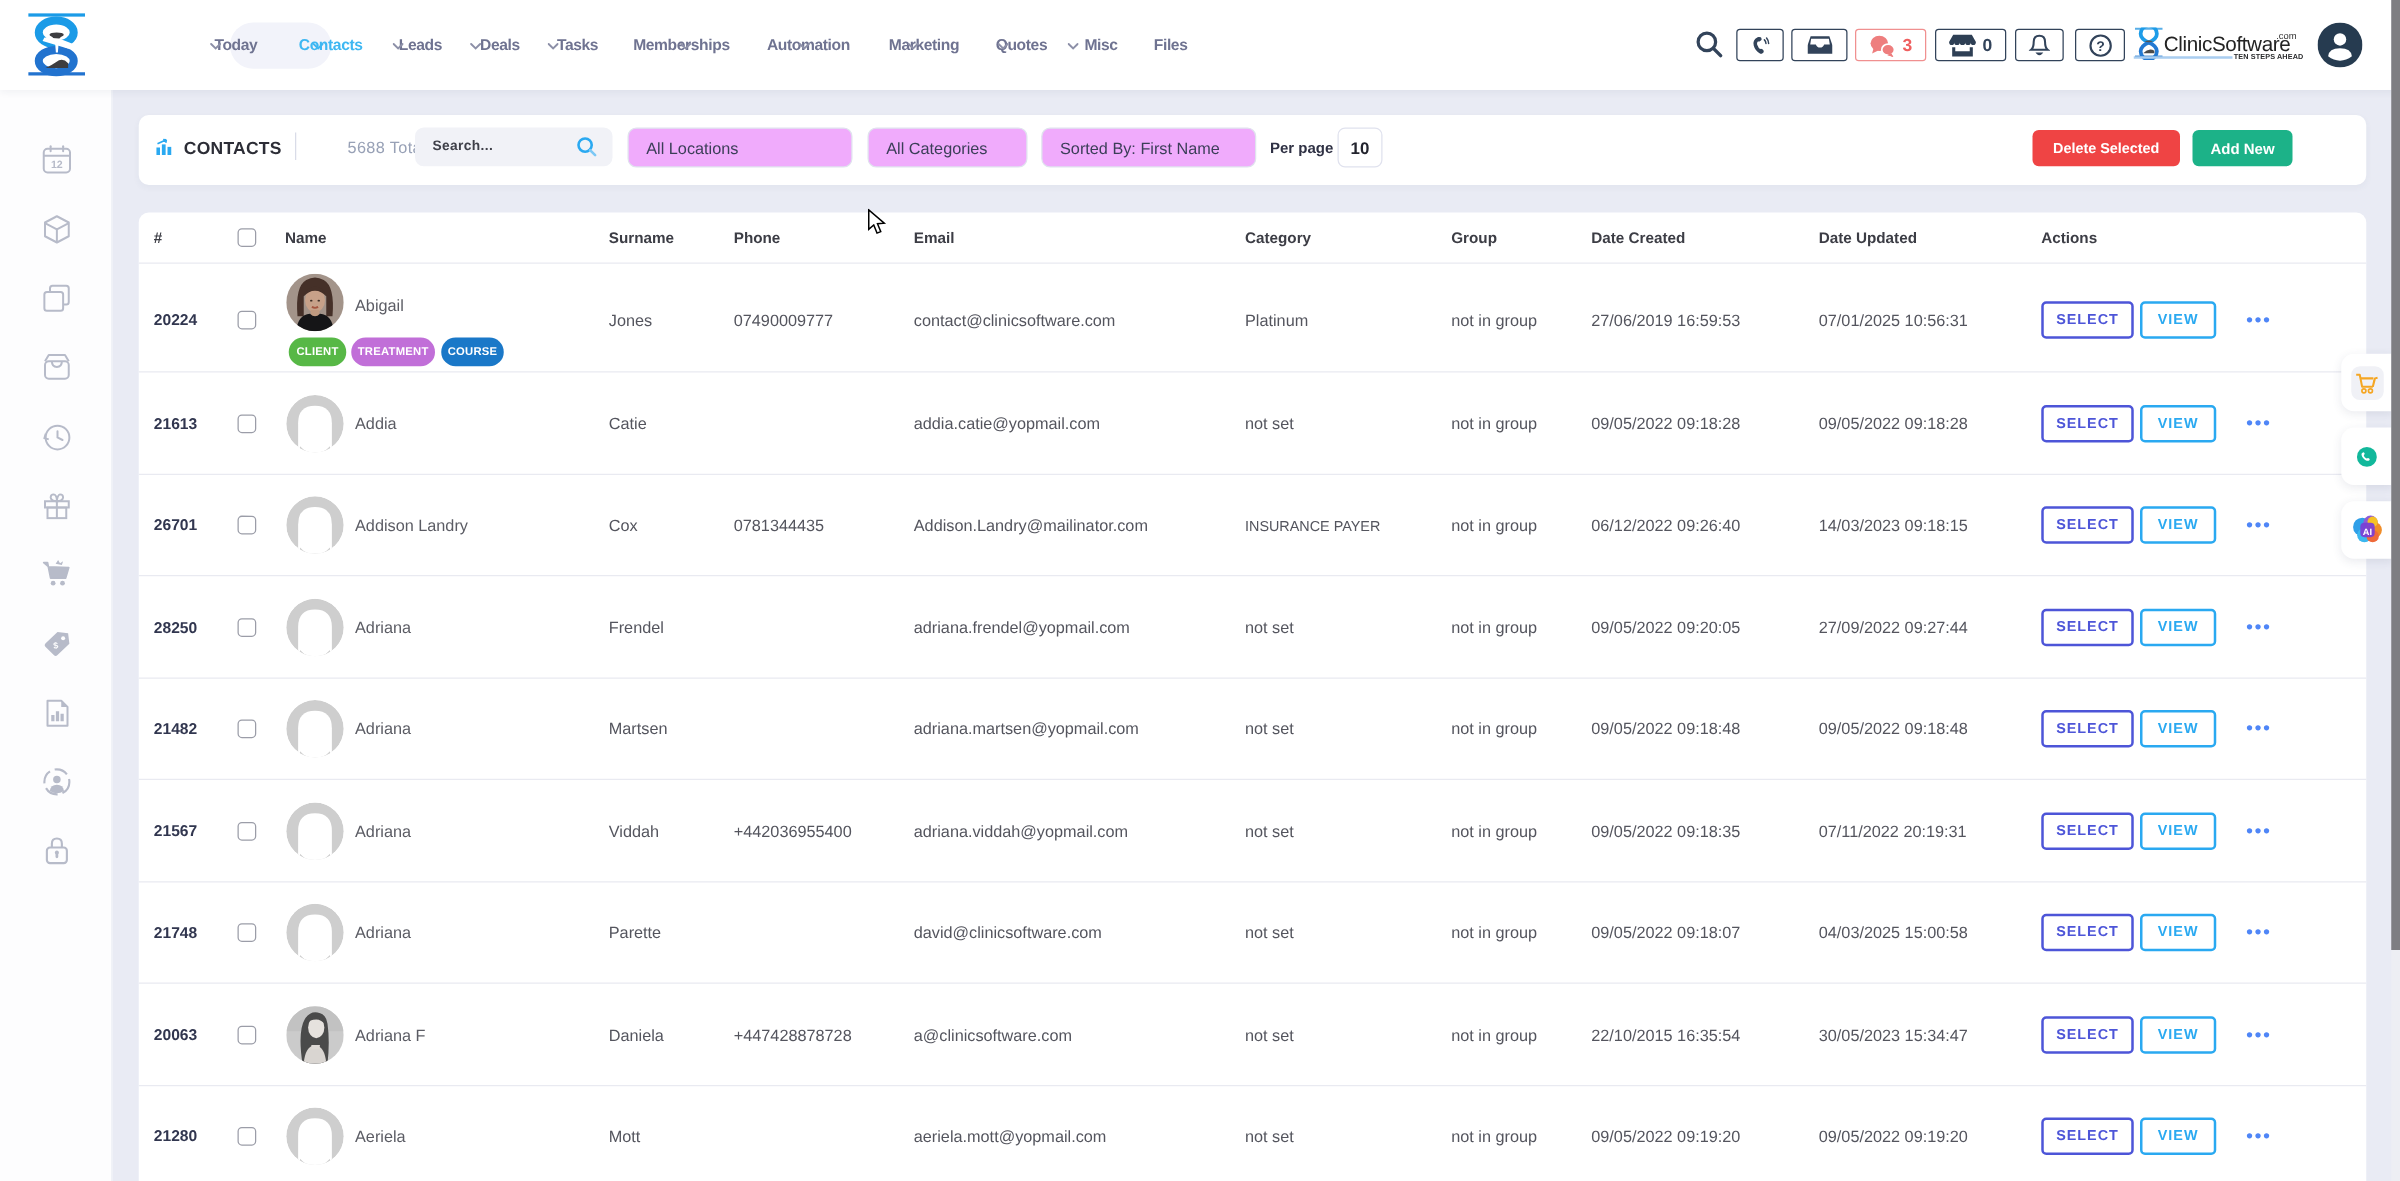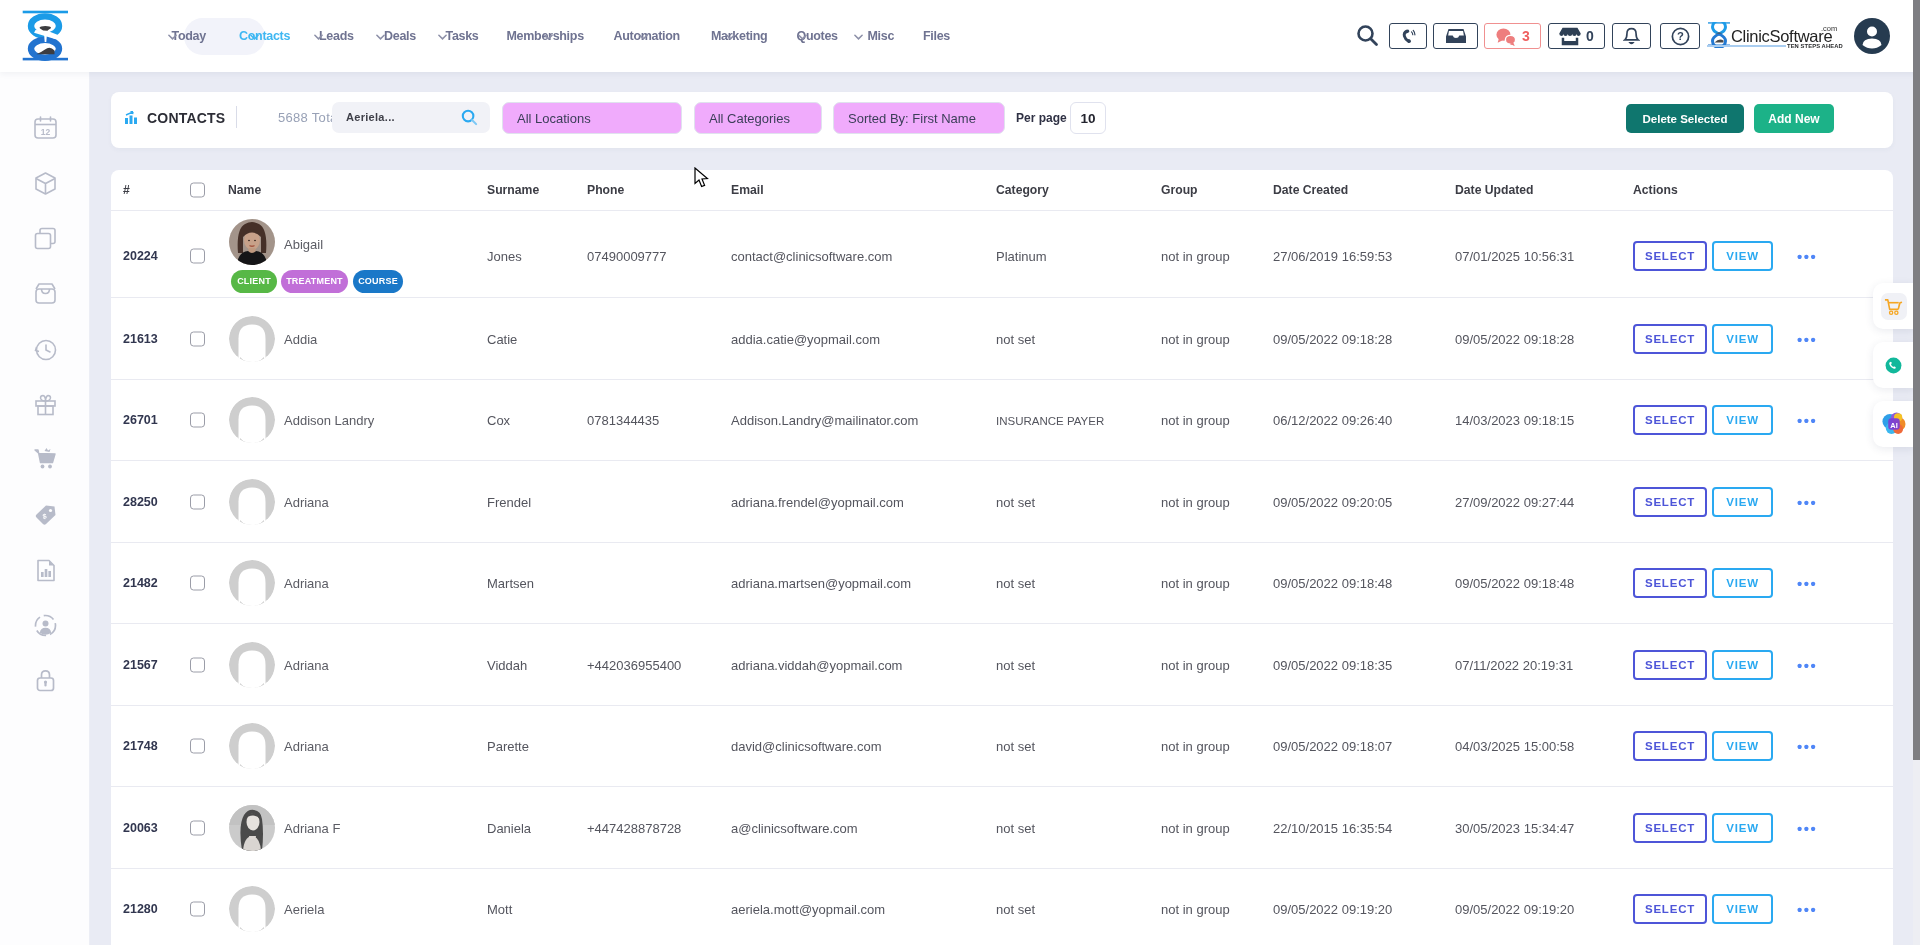--- a/index.html
+++ b/index.html
@@ -30,21 +30,21 @@
 .tablecard { left:111px; top:170px; width:1782px; height:775px; border-radius:8px 8px 0 0; }
 
 .ttl { position:absolute; left:147px; top:110px; font-size:14px; font-weight:700; letter-spacing:.2px; color:#2c2d36; }
 .ttl-sep { position:absolute; left:236px; top:106px; width:1px; height:22px; background:#d9dce8; }
 .total { position:absolute; left:250px; top:110px; font-size:13px; color:#98a1b6; font-weight:400; letter-spacing:.3px;margin-left:28px; }
 .search { position:absolute; left:332px; top:102px; width:158px; height:31px; background:#f1f2f7; border-radius:7px; }
 .search .ph { position:absolute; left:14px; top:9px; font-size:11px; font-weight:700; color:#3f4049; letter-spacing:.3px; }
 .sel { position:absolute; top:102px; height:32px; background:#f0abfc; border:1px solid #e0e2ee; border-radius:7px; font-size:13px; font-weight:400; color:#3b3e58; display:flex; align-items:center; padding-left:14px; }
 .perpage { position:absolute; left:1016px; top:111px; font-size:12px; font-weight:700; color:#2f3144; }
 .ppbox { position:absolute; left:1070px; top:102px; width:36px; height:32px; border:1px solid #e0e2ee; border-radius:6px; font-size:13.5px; font-weight:700; color:#23242e; display:flex; align-items:center; justify-content:center; }
-.btn-del { position:absolute; left:1626px; top:104px; width:118px; height:29px; background:#0f766e; border-radius:5px; color:#fff; font-size:11.5px; font-weight:700; display:flex; align-items:center; justify-content:center; }
+.btn-del { position:absolute; left:1626px; top:104px; width:118px; height:29px; background:#ef4444; border-radius:5px; color:#fff; font-size:11.5px; font-weight:700; display:flex; align-items:center; justify-content:center; }
 .btn-add { position:absolute; left:1754px; top:104px; width:80px; height:29px; background:#1cb288; border-radius:5px; color:#fff; font-size:12px; font-weight:700; display:flex; align-items:center; justify-content:center; }
 
 
 .thead { position:absolute; left:0; top:0; width:1782px; height:40px; }
 .thead .h { position:absolute; top:13px; font-size:12.2px; font-weight:700; color:#3c3d45; }
 .row { position:absolute; left:0; width:1782px; border-top:1px solid #e9eaf1; }
 .cell { position:absolute; font-size:13px; color:#54555e; transform:translateY(-50%); }
 .rid { font-weight:700; color:#31364f; font-size:12.5px; }
 .cb { position:absolute; left:79px; width:15px; height:15px; border:1.6px solid #9b9da8; border-radius:3.5px; background:#fff; transform:translateY(-50%); }
 .avatar { position:absolute; left:118px; width:46px; height:46px; border-radius:50%; }
@@ -257,21 +257,21 @@
 <svg class="abs" style="left:125px;top:111px;z-index:5" width="15" height="13" viewBox="0 0 15 13">
   <rect x="0" y="7" width="3" height="6" fill="#2aa9f1"></rect>
     <rect x="4.5" y="4.5" width="3" height="8.5" fill="#2aa9f1"></rect>
     <rect x="9" y="6.5" width="3" height="6.5" fill="#2aa9f1"></rect>
   <path d="M1 4 L8 0.8 M8 0.8 L5.5 0.2 M8 0.8 L7.6 3.2" stroke="#2aa9f1" stroke-width="1.4" fill="none"></path>
 </svg>
 <div class="ttl">CONTACTS</div>
 <div class="ttl-sep"></div>
 <div class="total">5688 Total</div>
 <div class="search">
-    <span class="ph">Aeriela...</span>
+    <span class="ph">Search...</span>
   <svg class="abs" style="right:12px;top:7px" width="17" height="17" viewBox="0 0 18 18">
       <circle cx="7.5" cy="7.5" r="5.6" fill="none" stroke="#2aa9f1" stroke-width="2.2"></circle>
       <line x1="11.7" y1="11.7" x2="16" y2="16" stroke="#7cc8f5" stroke-width="2.2" stroke-linecap="round"></line>
     </svg>
 </div>
 <div class="sel" style="left:502px;width:180px;">All Locations</div>
 <div class="sel" style="left:694px;width:128px;">All Categories</div>
 <div class="sel" style="left:833px;width:172px;">Sorted By: First Name</div>
 <div class="perpage">Per page</div>
 <div class="ppbox">10</div>

